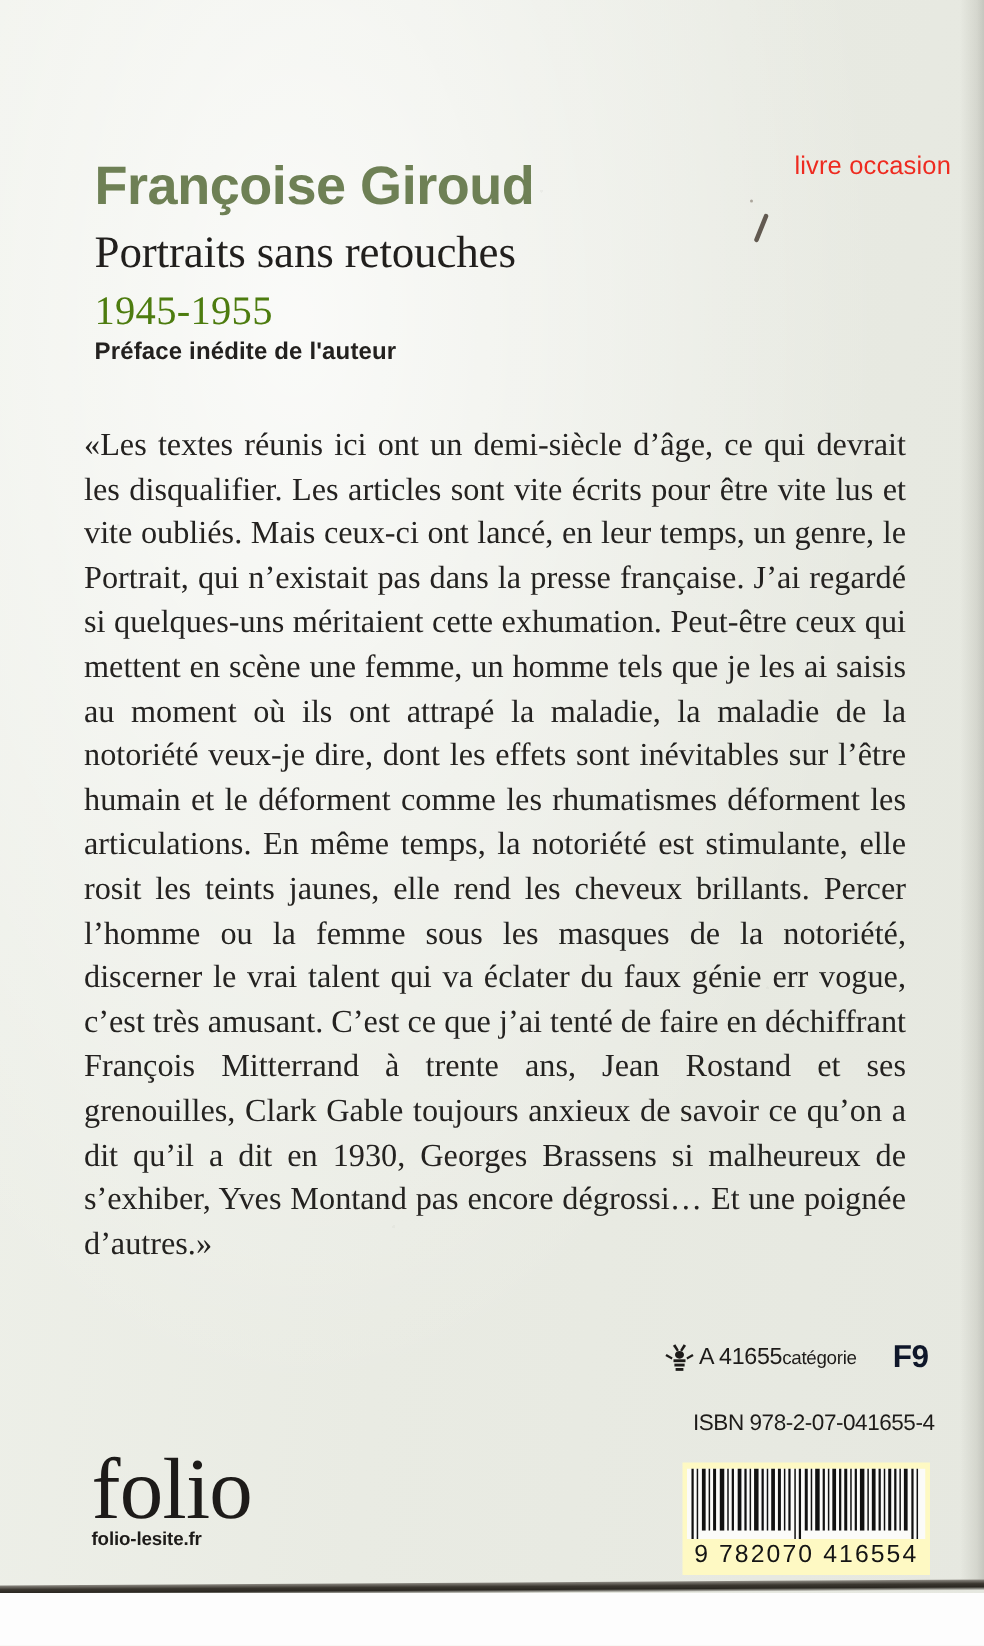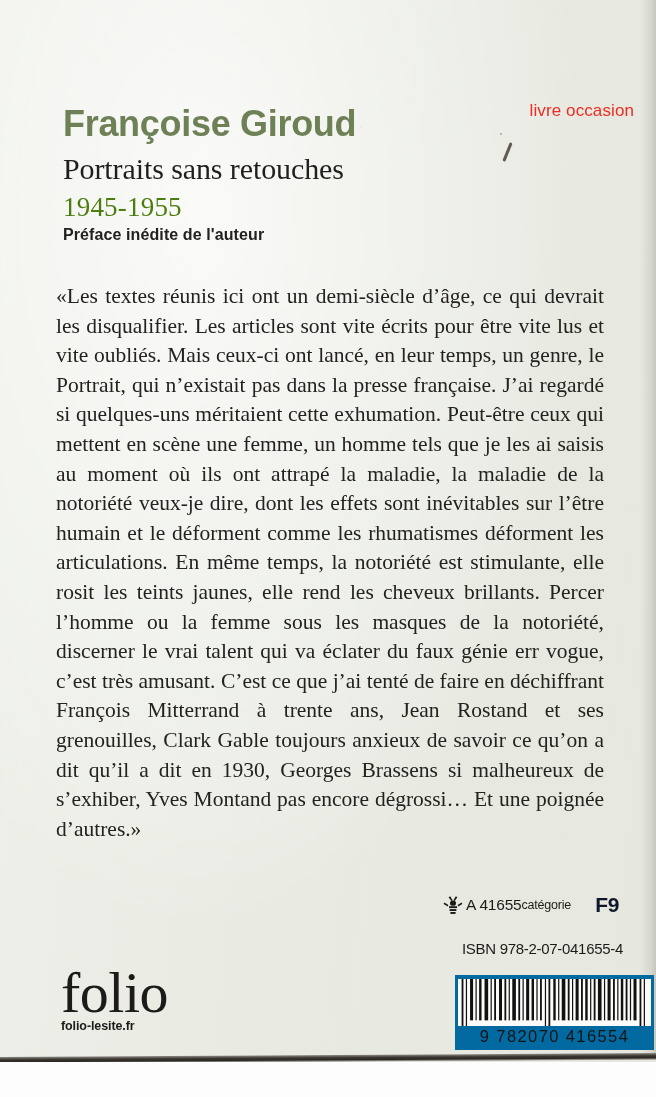--- a/index.html
+++ b/index.html
@@ -228,23 +228,23 @@
     font-family: "Liberation Sans", sans-serif;
     font-size: 15px;
     letter-spacing: -0.3px;
     white-space: nowrap;
   }
 
   .barcode-box {
     position: absolute;
     left: 455px;
     top: 975px;
-    width: 199px;
+    width: 165px;
     height: 75px;
-    background: #0369a1;
+    background: #fef9c3;
     padding: 4px 3px 2px 3px;
     box-sizing: border-box;
   }
   .barcode-bars {
     height: 47px;
     width: 100%;
     display: block;
   }
   .barcode-digits {
     color: #141414;

